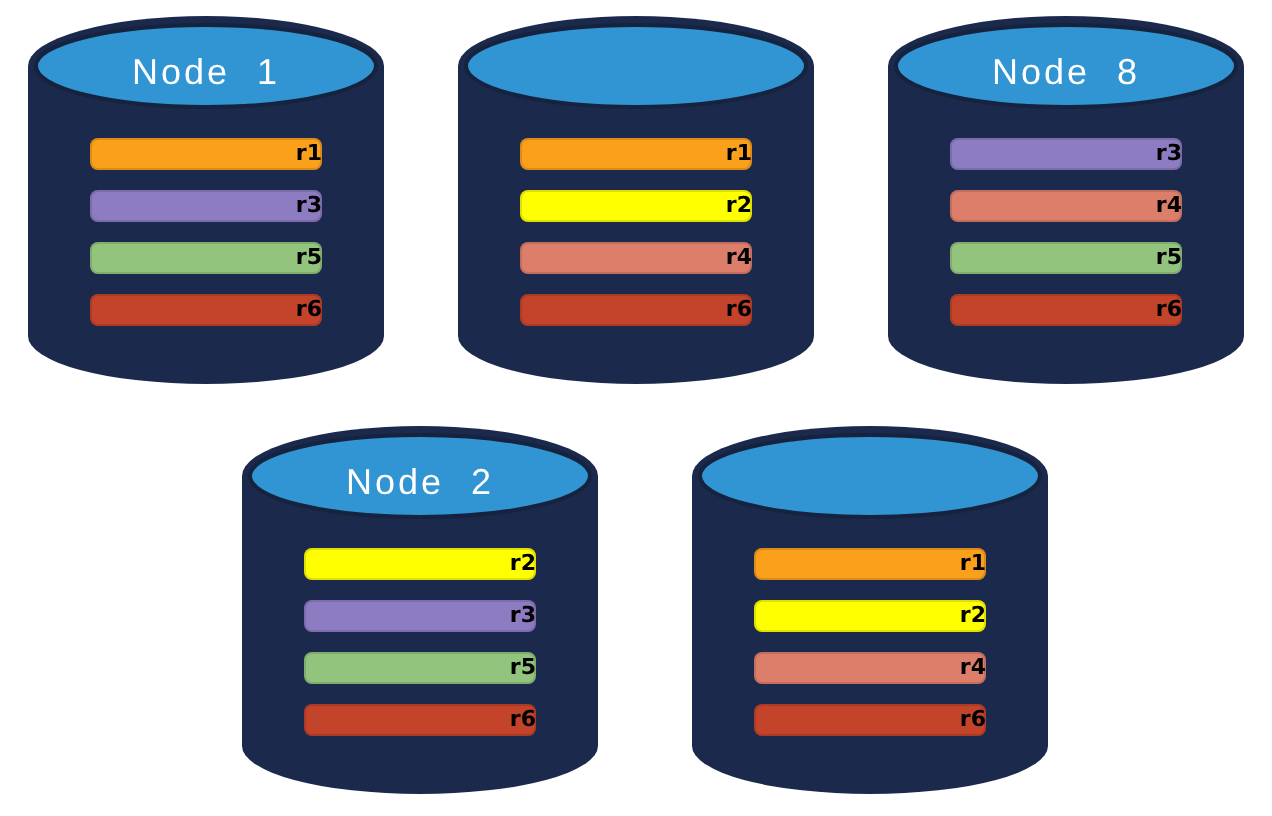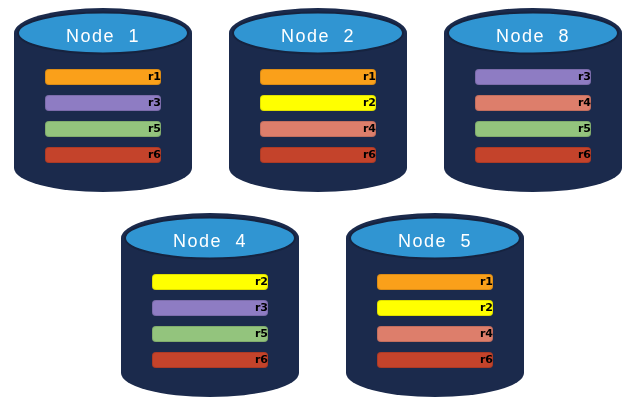--- a/index.html
+++ b/index.html
@@ -73,21 +73,20 @@
       <div class="bar" style="background-color: rgb(196, 67, 43);">r6</div>
     </div>
   </div>
 
   <div class="node pos-n2">
     <svg width="178" height="192" viewBox="0 0 178 192">
       <ellipse cx="89" cy="27" rx="89" ry="25" fill="#1B2A4C"></ellipse>
       <path d="M0,27 H178 V162 A89,24 0 0 1 0,162 Z" fill="#1B2A4C"></path>
       <ellipse cx="89" cy="27" rx="85" ry="20.5" stroke-width="2" stroke="#16233F" fill="#3095D2"></ellipse>
     </svg>
-    <div class="node-title">Node 2</div>
     <div class="bars">
       <div class="bar" style="background-color: rgb(250, 160, 26);">r1</div>
       <div class="bar" style="background-color: rgb(255, 255, 0);">r2</div>
       <div class="bar" style="background-color: rgb(221, 126, 107);">r4</div>
       <div class="bar" style="background-color: rgb(196, 67, 43);">r6</div>
     </div>
   </div>
 
   <div class="node pos-n3">
     <svg width="178" height="192" viewBox="0 0 178 192">
@@ -103,36 +102,35 @@
       <div class="bar" style="background-color: rgb(196, 67, 43);">r6</div>
     </div>
   </div>
 
   <div class="node pos-n4">
     <svg width="178" height="192" viewBox="0 0 178 192">
       <ellipse cx="89" cy="27" rx="89" ry="25" fill="#1B2A4C"></ellipse>
       <path d="M0,27 H178 V162 A89,24 0 0 1 0,162 Z" fill="#1B2A4C"></path>
       <ellipse cx="89" cy="27" rx="85" ry="20.5" stroke-width="2" stroke="#16233F" fill="#3095D2"></ellipse>
     </svg>
-    <div class="node-title">Node 4</div>
+    <div class="node-title">Node 2</div>
     <div class="bars">
       <div class="bar" style="background-color: rgb(255, 255, 0);">r2</div>
       <div class="bar" style="background-color: rgb(142, 124, 195);">r3</div>
       <div class="bar" style="background-color: rgb(147, 196, 125);">r5</div>
       <div class="bar" style="background-color: rgb(196, 67, 43);">r6</div>
     </div>
   </div>
 
   <div class="node pos-n5">
     <svg width="178" height="192" viewBox="0 0 178 192">
       <ellipse cx="89" cy="27" rx="89" ry="25" fill="#1B2A4C"></ellipse>
       <path d="M0,27 H178 V162 A89,24 0 0 1 0,162 Z" fill="#1B2A4C"></path>
       <ellipse cx="89" cy="27" rx="85" ry="20.5" stroke-width="2" stroke="#16233F" fill="#3095D2"></ellipse>
     </svg>
-    <div class="node-title">Node 5</div>
     <div class="bars">
       <div class="bar" style="background-color: rgb(250, 160, 26);">r1</div>
       <div class="bar" style="background-color: rgb(255, 255, 0);">r2</div>
       <div class="bar" style="background-color: rgb(221, 126, 107);">r4</div>
       <div class="bar" style="background-color: rgb(196, 67, 43);">r6</div>
     </div>
   </div>
 
 </div>
 

